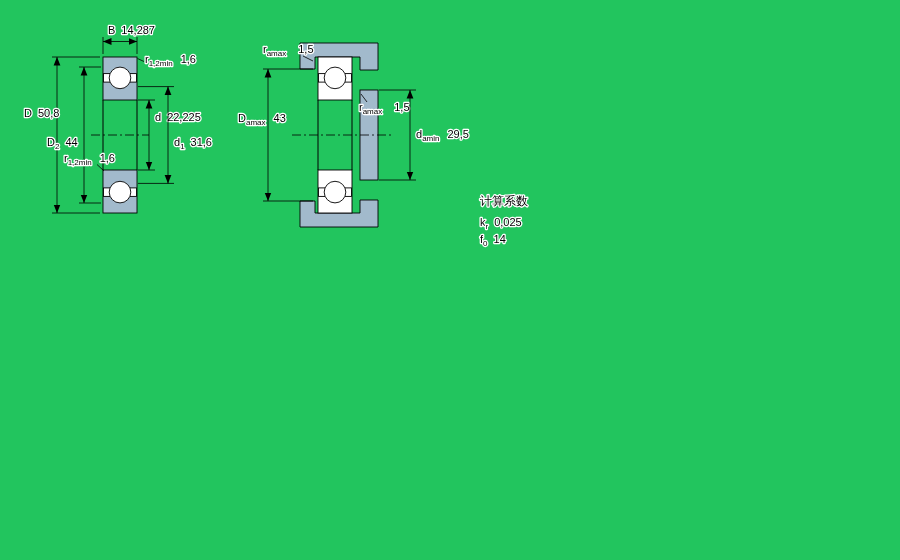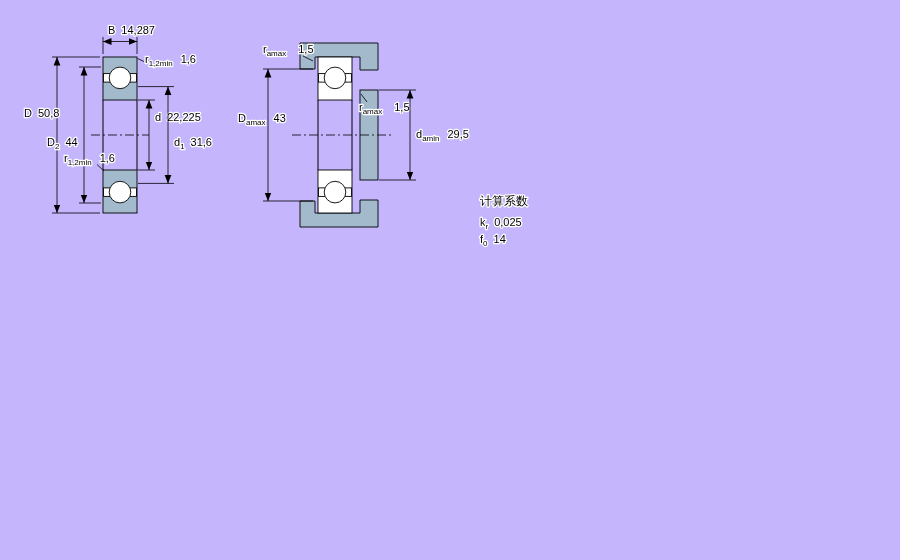--- a/index.html
+++ b/index.html
@@ -1,16 +1,16 @@
 <!DOCTYPE html>
 <html><head>
 <meta charset="utf-8">
 <style>
   html,body{margin:0;padding:0;background:#fff;}
-  .canvas{position:relative;width:900px;height:560px;background:#c4b5fd;overflow:hidden;
+  .canvas{position:relative;width:900px;height:560px;background:#22c55e;overflow:hidden;
           font-family:"Liberation Sans","DejaVu Sans",sans-serif;}
   svg{display:block;}
   svg text{font-family:"Liberation Sans","DejaVu Sans",sans-serif;font-size:11px;fill:#000;
            paint-order:stroke fill;stroke:#fff;stroke-width:2.5px;stroke-linejoin:round;}
   .sub{font-size:8px;}
   .title-text{font-size:12px;}
   .ln{stroke:#000;stroke-width:1;fill:none;}
   .dim{stroke:#000;stroke-width:0.8;fill:none;}
   .cl{stroke:#000;stroke-width:0.8;fill:none;stroke-dasharray:9 3 2 3;}
   .part{stroke:#000;stroke-width:0.9;}

